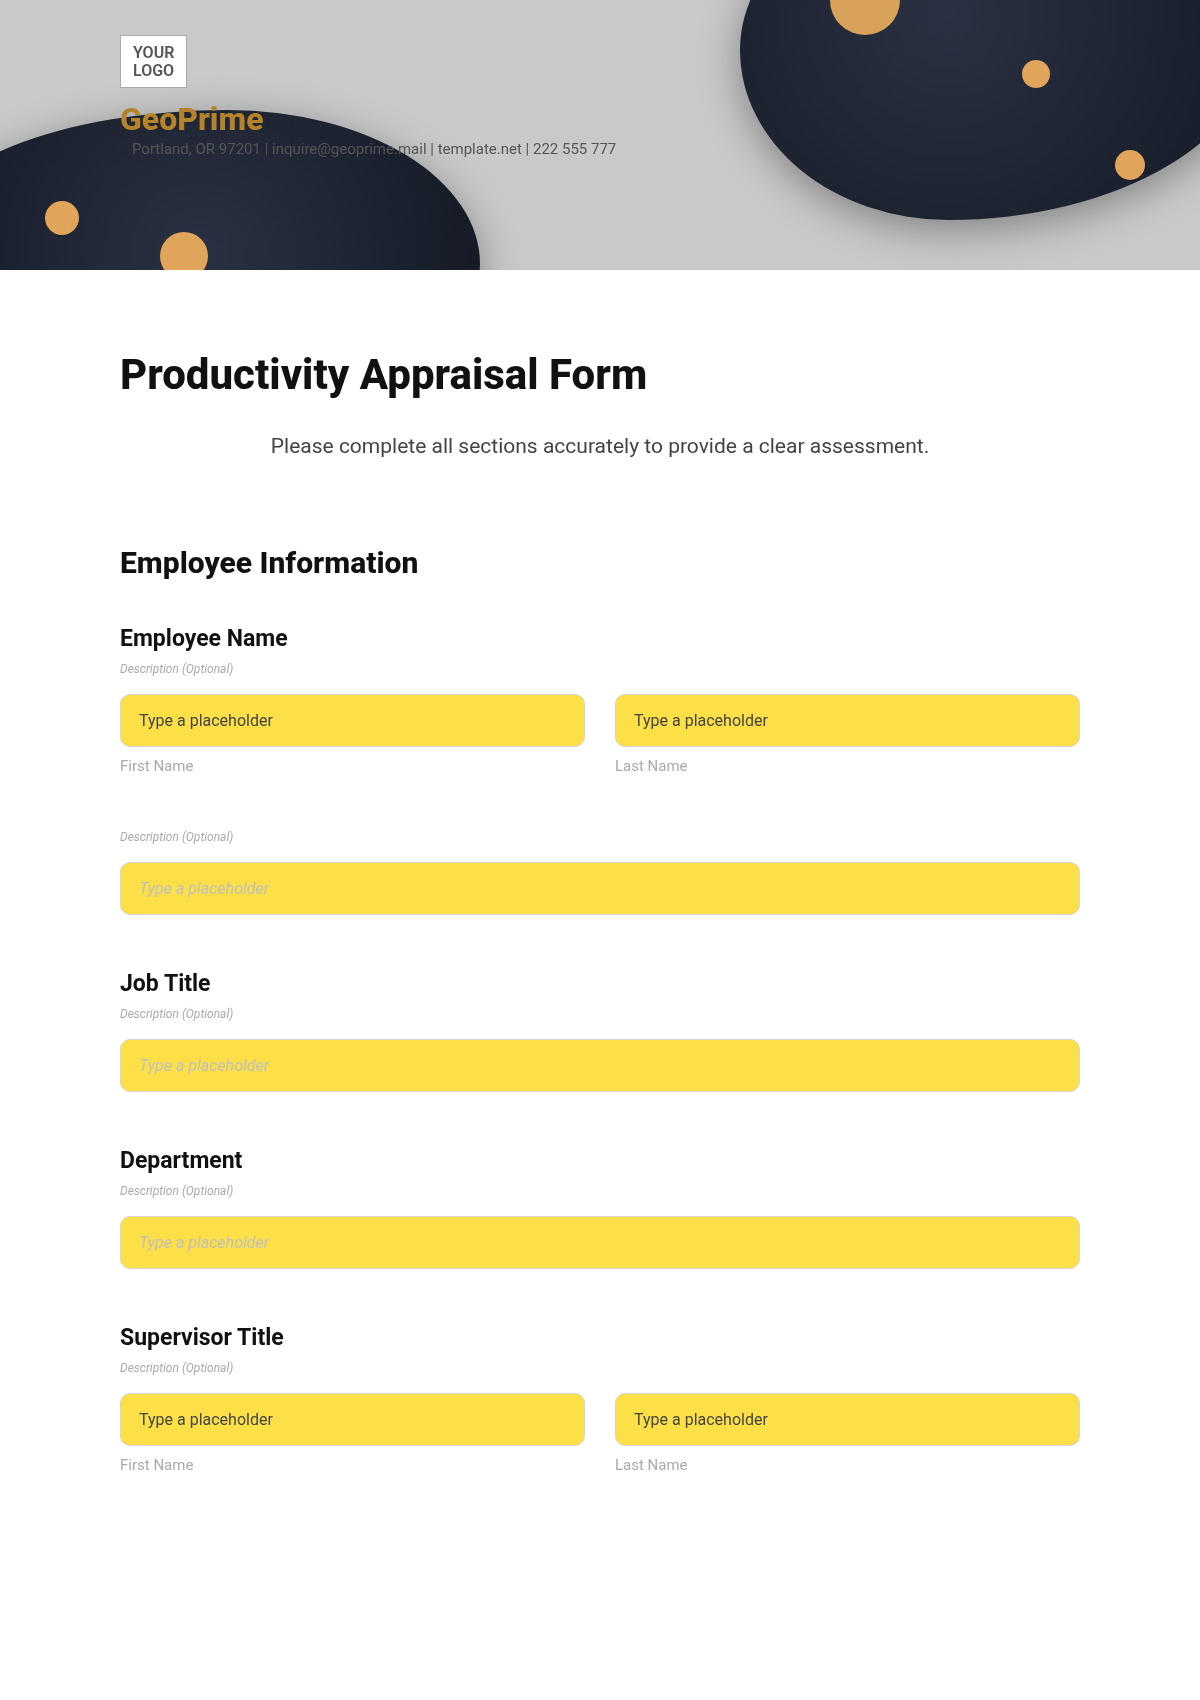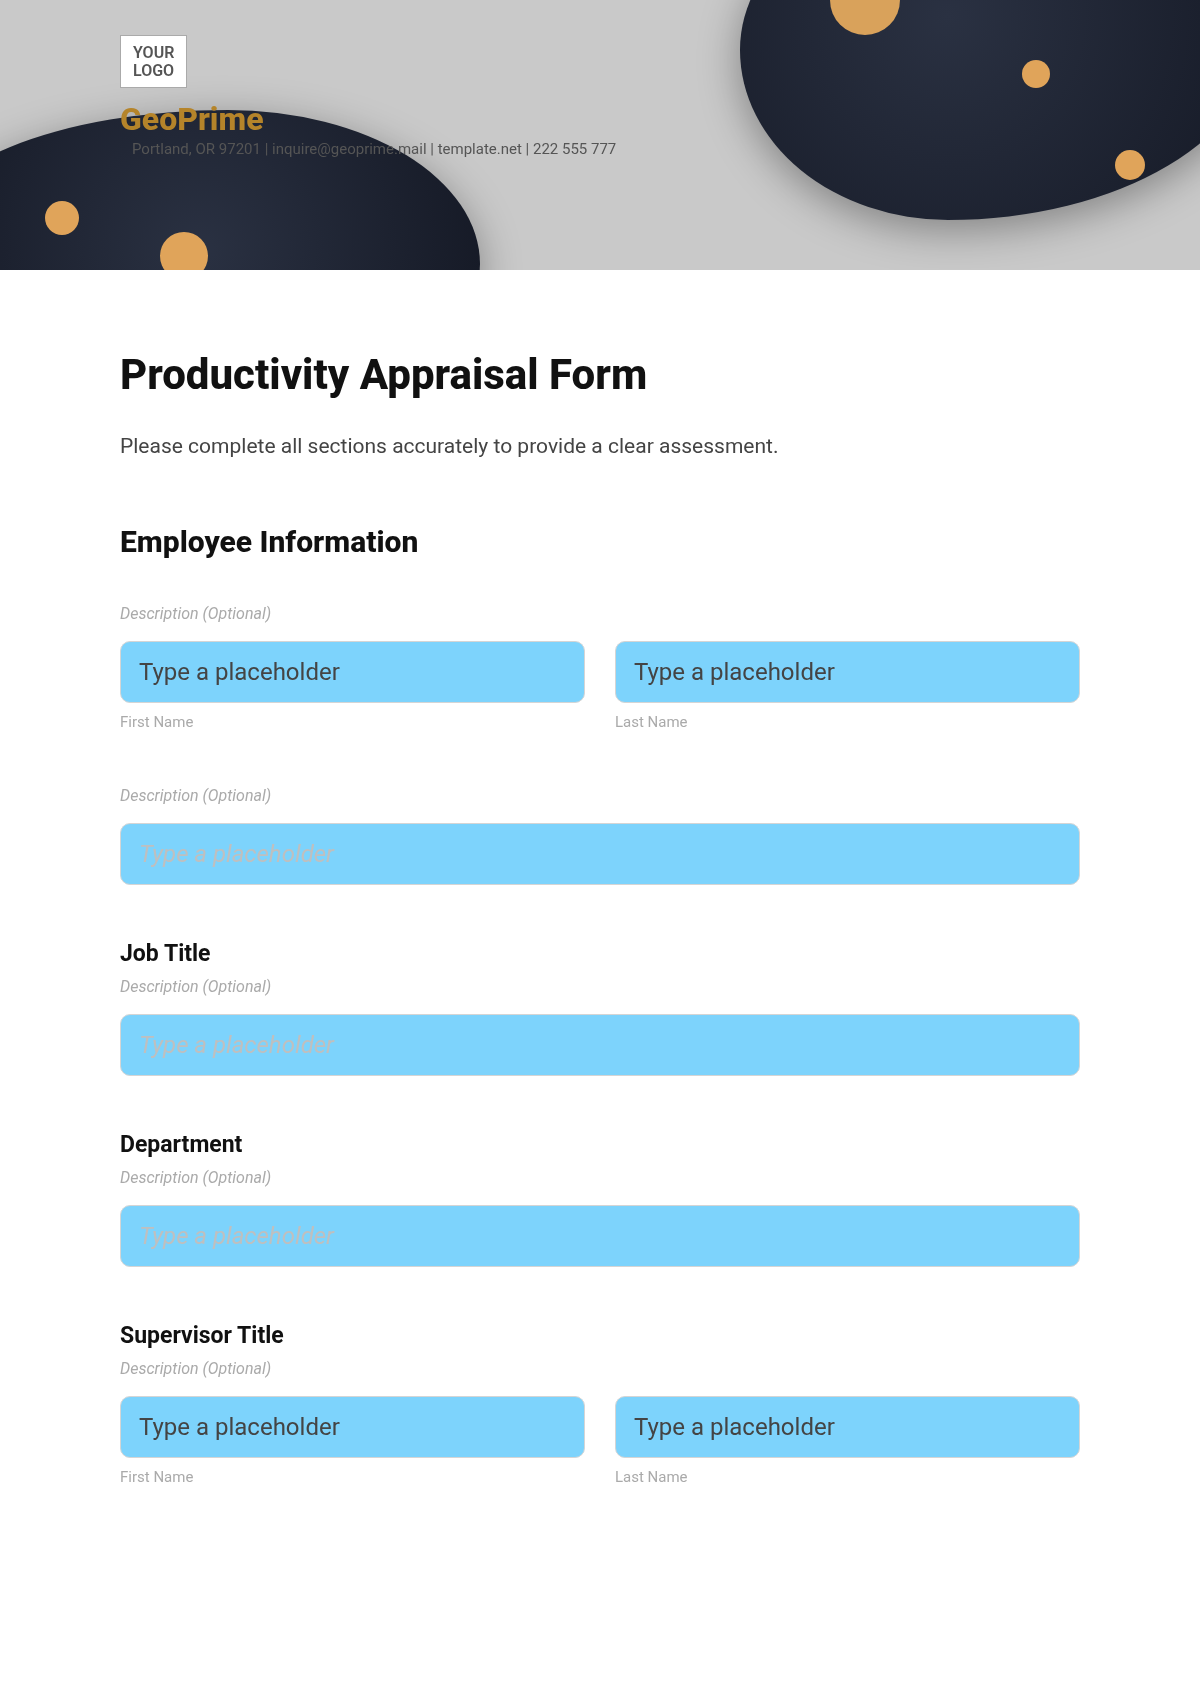--- a/index.html
+++ b/index.html
@@ -74,56 +74,57 @@
     padding: 80px 120px 60px 120px;
   }
   .title {
     text-align:left;
     font-size:42px;
     font-weight:800;
     color:#111;
     margin-bottom:35px;
   }
   .subtitle {
+    text-align:center;
     font-size:21px;
     color:#444;
-    margin-bottom:66px;
+    margin-bottom:87px;
   }
   .section-heading {
     font-size:30px;
     font-weight:800;
     color:#111;
     margin-bottom:45px;
   }
   .field-group { margin-bottom:55px; }
   .field-label {
     font-size:23px;
     font-weight:700;
     color:#111;
     margin-bottom:10px;
   }
   .field-desc {
-    font-size:16px;
+    font-size:12px;
     font-style:italic;
     color:#aaa;
     margin-bottom:18px;
   }
   .row {
     display:flex;
     gap:30px;
   }
   .col { flex:1; }
   .input {
     width:100%;
     border:1px solid #d5d5d5;
     border-radius:10px;
     padding:16px 18px;
-    font-size:24px;
+    font-size:16px;
     color:#333;
-    background:#7dd3fc;
+    background:#fde047;
     font-family:inherit;
   }
   .input.muted::placeholder { color:#bfbfbf; font-style:italic; }
   .input::placeholder { color:#444; font-style:normal; }
   .sublabel {
     font-size:15px;
     color:#aaa;
     margin-top:10px;
   }
 </style>
@@ -145,20 +146,21 @@
 </div>
 
 <div class="page">
 
   <h1 class="title">Productivity Appraisal Form</h1>
   <p class="subtitle">Please complete all sections accurately to provide a clear assessment.</p>
 
   <h2 class="section-heading">Employee Information</h2>
 
   <div class="field-group">
+    <div class="field-label">Employee Name</div>
     <div class="field-desc">Description (Optional)</div>
     <div class="row">
       <div class="col">
         <input class="input" type="text" placeholder="Type a placeholder" style="">
         <div class="sublabel">First Name</div>
       </div>
       <div class="col">
         <input class="input" type="text" placeholder="Type a placeholder" style="">
         <div class="sublabel">Last Name</div>
       </div>

